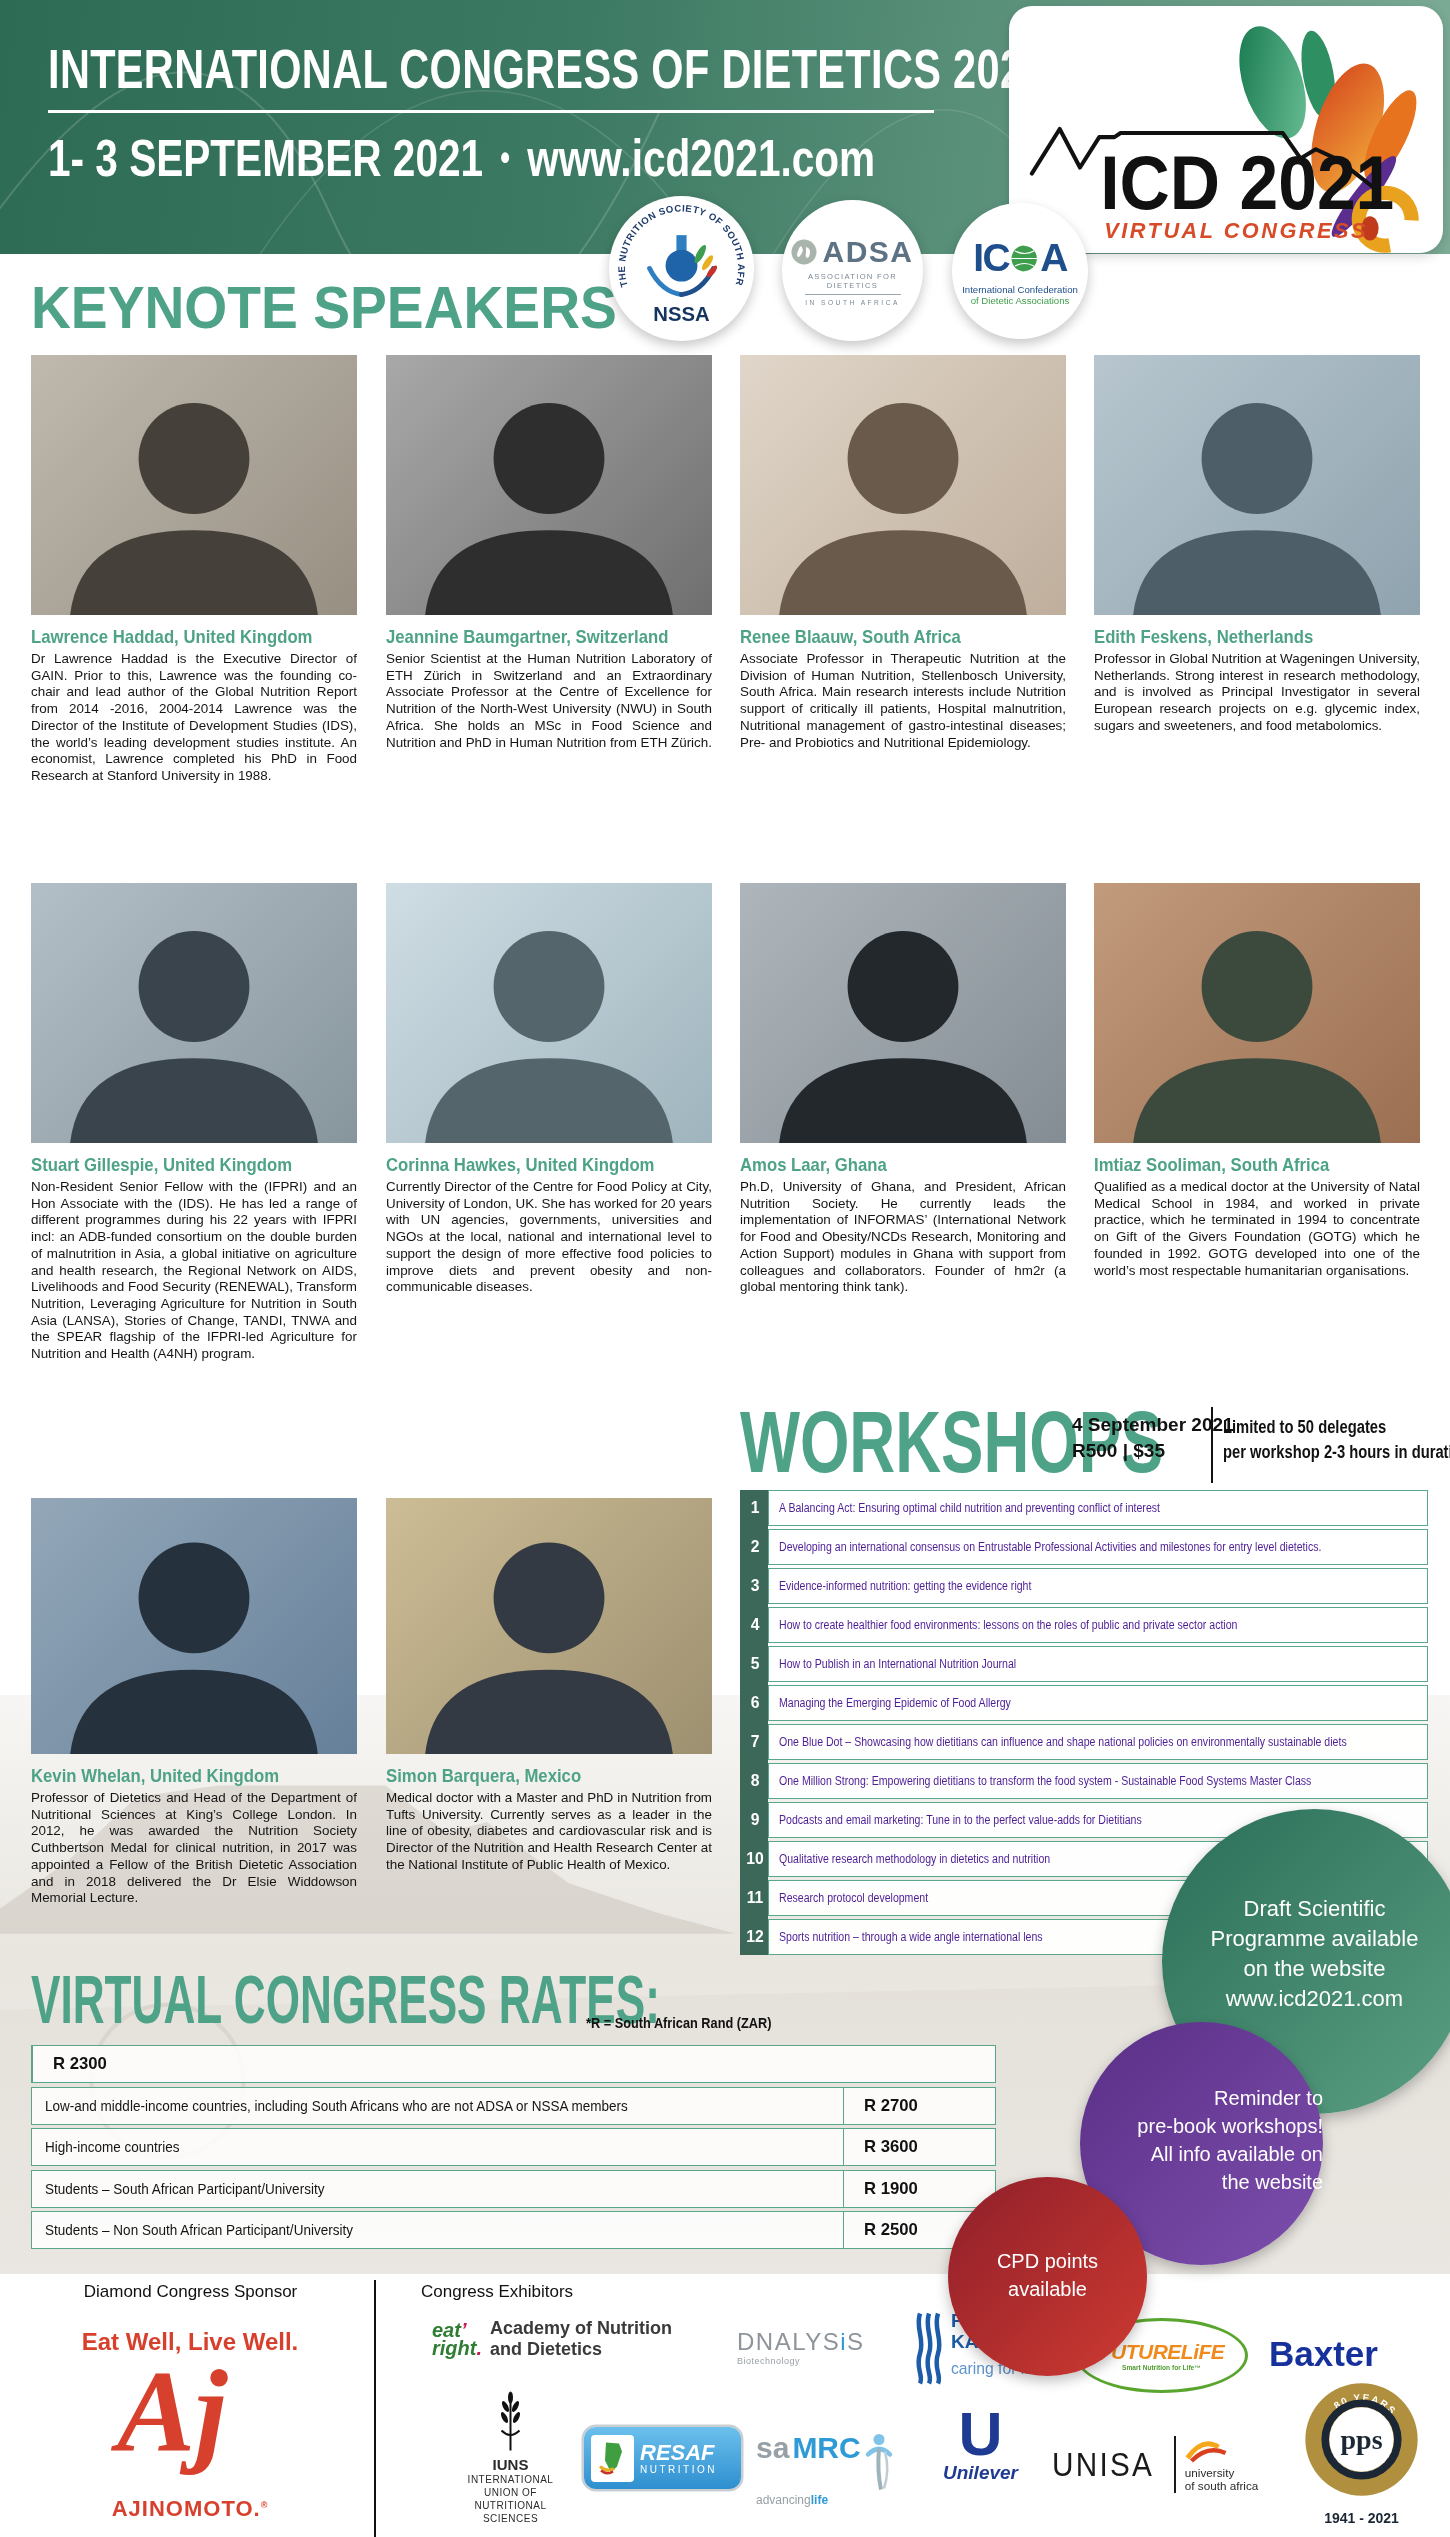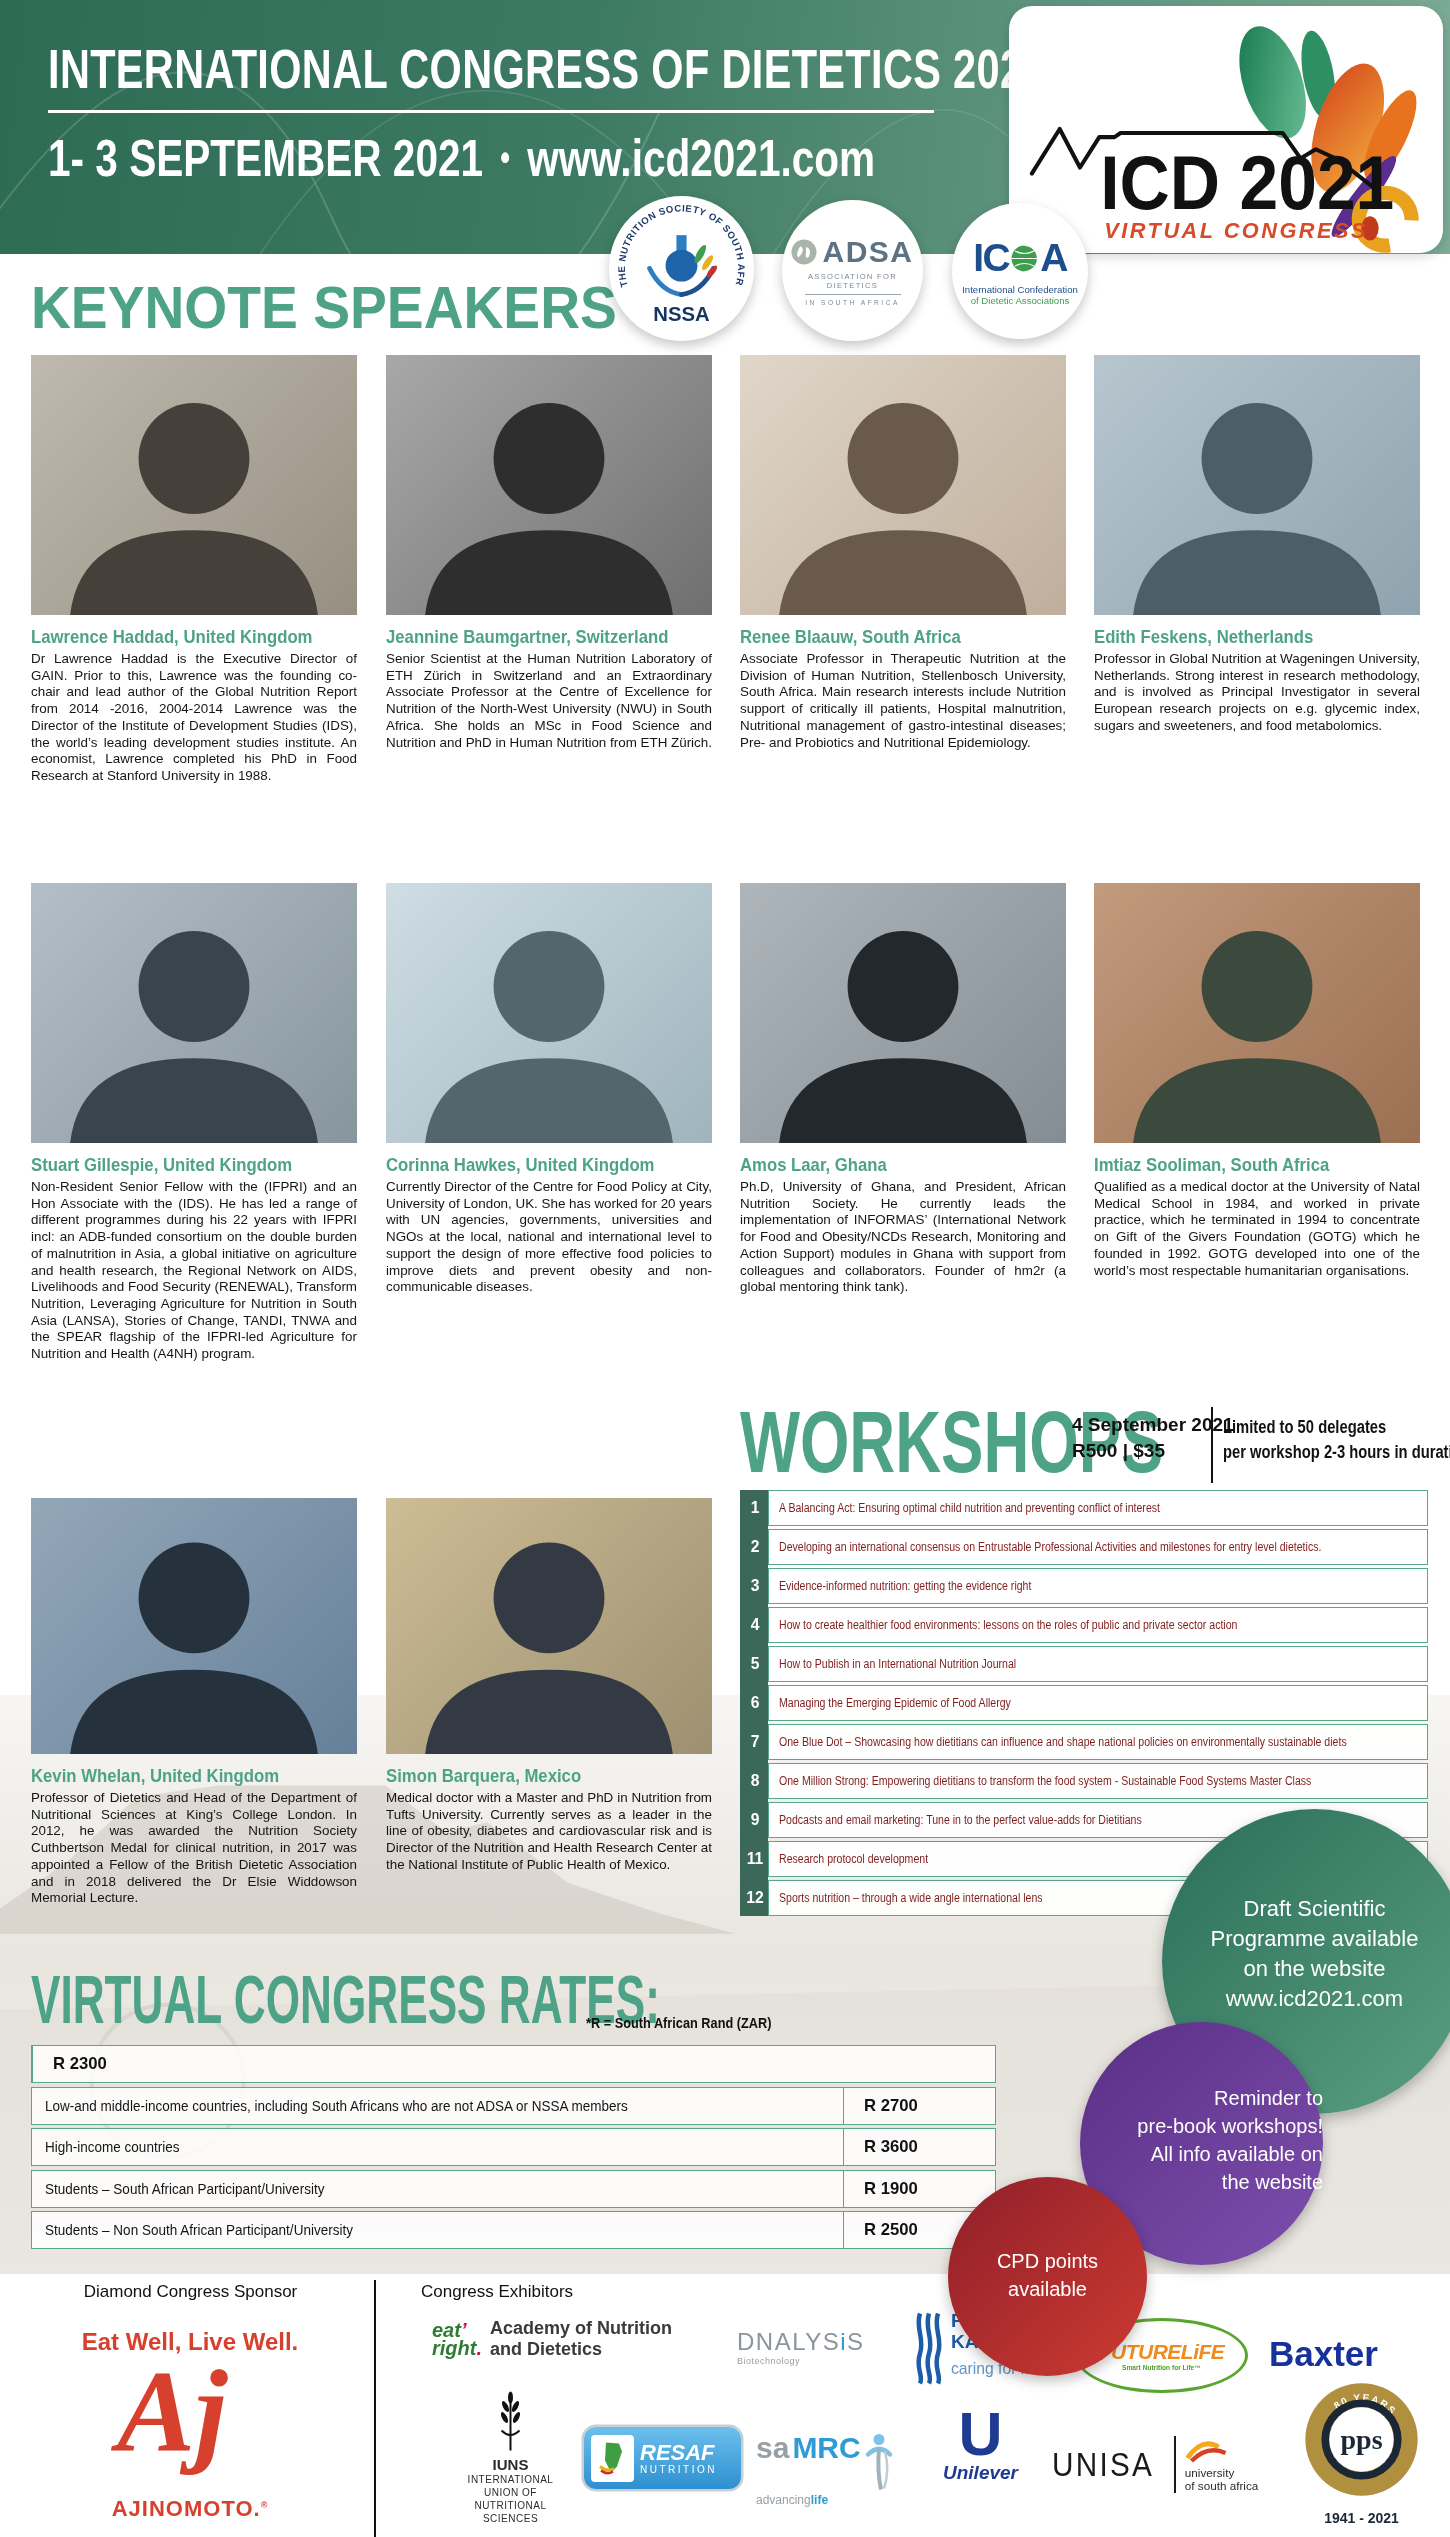--- a/index.html
+++ b/index.html
@@ -53,21 +53,21 @@
   .ws-div{left:1211px;top:1407px;width:2px;height:76px;background:#111;}
   .ws-limit{left:1223px;top:1415px;font-size:18px;font-weight:600;color:#111;line-height:25px;}
   .ws-table{left:740px;top:1490px;width:688px;padding-left:0;}
   .ws-strip{position:absolute;left:0;top:0;bottom:0;width:28px;background:#3c685a;}
   .ws-row{position:relative;margin-left:28px;height:36px;margin-bottom:3px;
           background:rgba(255,255,255,.93);border:1.5px solid #58a78c;
           display:flex;align-items:center;padding:0 10px;box-sizing:border-box;}
   .ws-row:last-child{margin-bottom:0;}
   .ws-num{position:absolute;left:-28px;top:0;width:28px;height:100%;display:flex;
           align-items:center;justify-content:center;color:#fff;font-size:15.7px;font-weight:bold;}
-  .ws-title{font-size:12px;color:#7f1d1d;}
+  .ws-title{font-size:12px;color:#4c1d95;}
   
   .rates-h{left:31px;top:1960px;color:#4ea287;font-weight:bold;font-size:69px;}
   .rates-note{left:586px;top:2014px;font-size:15px;font-weight:bold;color:#111;}
   .rates-table{left:31px;top:2045px;width:965px;}
   .rate-row{display:flex;height:38px;margin-bottom:3.6px;border:1.5px solid #58a78c;
             background:rgba(255,255,255,.85);box-sizing:border-box;}
   .rate-label{flex:1;display:flex;align-items:center;padding-left:13px;font-size:14.7px;color:#151515;}
   .rate-price{width:152px;border-left:1.5px solid #58a78c;display:flex;align-items:center;
               padding-left:20px;font-size:16.7px;font-weight:bold;color:#111;box-sizing:border-box;}
   
@@ -370,20 +370,24 @@
     </div>
   <div class="ws-row">
       <span class="ws-num">8</span>
       <span class="ws-title"><span class="cond" style="transform:scaleX(.88)">One Million Strong: Empowering dietitians to transform the food system - Sustainable Food Systems Master Class</span></span>
     </div>
   <div class="ws-row">
       <span class="ws-num">9</span>
       <span class="ws-title"><span class="cond" style="transform:scaleX(.88)">Podcasts and email marketing: Tune in to the perfect value-adds for Dietitians</span></span>
     </div>
   <div class="ws-row">
+      <span class="ws-num">10</span>
+      <span class="ws-title"><span class="cond" style="transform:scaleX(.88)">Qualitative research methodology in dietetics and nutrition</span></span>
+    </div>
+  <div class="ws-row">
       <span class="ws-num">11</span>
       <span class="ws-title"><span class="cond" style="transform:scaleX(.88)">Research protocol development</span></span>
     </div>
   <div class="ws-row">
       <span class="ws-num">12</span>
       <span class="ws-title"><span class="cond" style="transform:scaleX(.88)">Sports nutrition – through a wide angle international lens</span></span>
     </div>
 </div>
 
 <div class="abs rates-h"><span class="cond" style="transform:scaleX(.64)">VIRTUAL CONGRESS RATES:</span></div>

